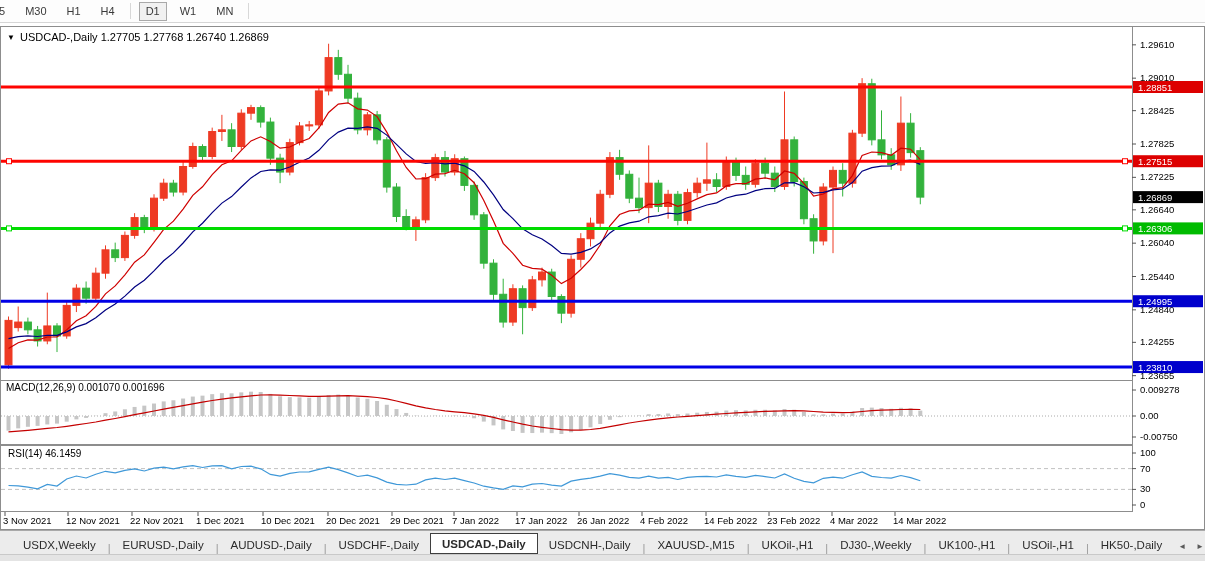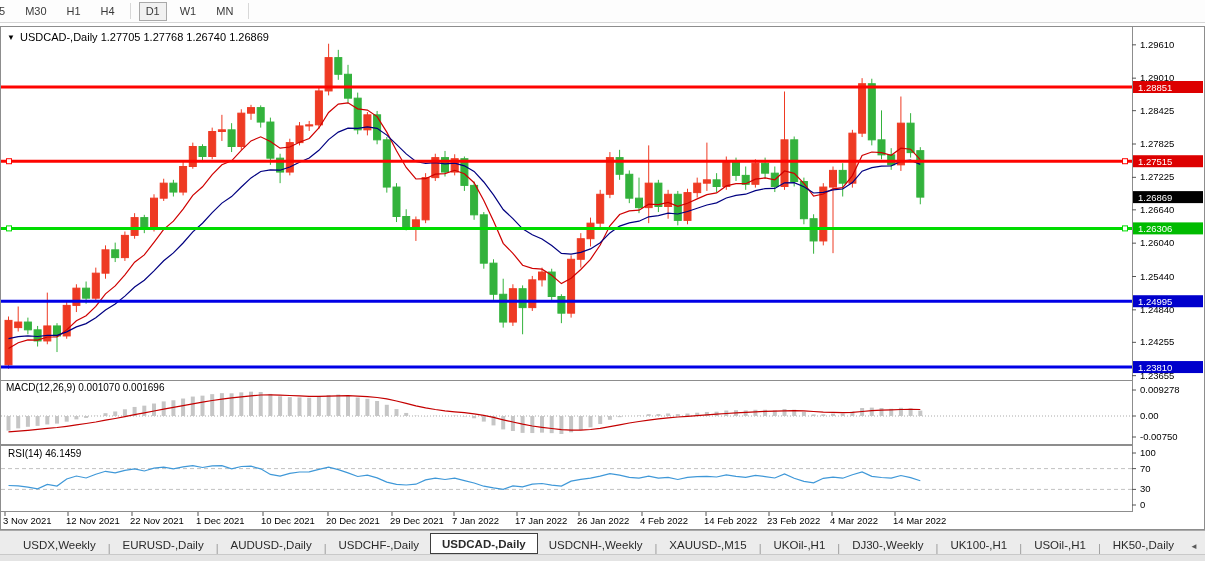--- a/index.html
+++ b/index.html
@@ -476,21 +476,21 @@
 
   <div id="tabbar">
       <div class="sym-tab">USDX,Weekly</div>
       <span class="tab-sep">|</span>
       <div class="sym-tab">EURUSD-,Daily</div>
       <span class="tab-sep">|</span>
       <div class="sym-tab">AUDUSD-,Daily</div>
       <span class="tab-sep">|</span>
       <div class="sym-tab">USDCHF-,Daily</div>
       <div class="sym-tab active">USDCAD-,Daily</div>
-      <div class="sym-tab">USDCNH-,Weekly</div>
+      <div class="sym-tab">USDCNH-,Daily</div>
       <span class="tab-sep">|</span>
       <div class="sym-tab">XAUUSD-,M15</div>
       <span class="tab-sep">|</span>
       <div class="sym-tab">UKOil-,H1</div>
       <span class="tab-sep">|</span>
       <div class="sym-tab">DJ30-,Weekly</div>
       <span class="tab-sep">|</span>
       <div class="sym-tab">UK100-,H1</div>
       <span class="tab-sep">|</span>
       <div class="sym-tab">USOil-,H1</div>

